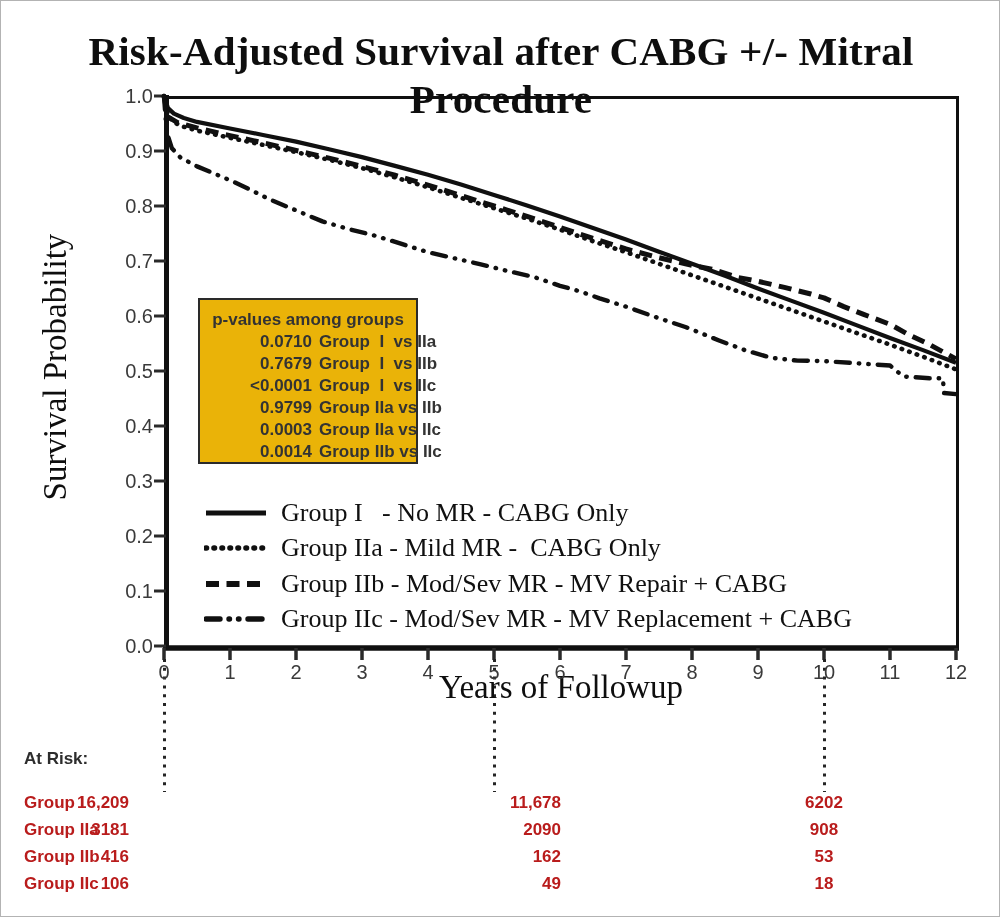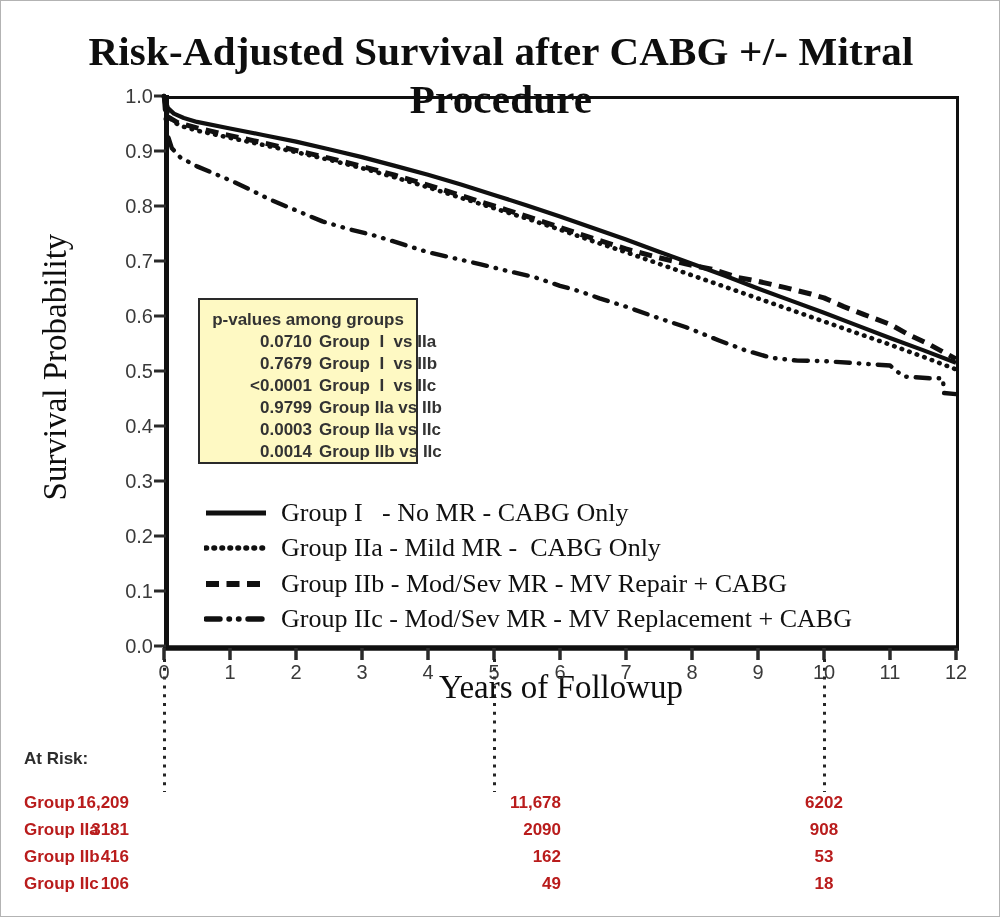--- a/index.html
+++ b/index.html
@@ -11,21 +11,21 @@
          font-family:"Liberation Serif",serif;font-weight:bold;font-size:41px;color:#0e0e0e;
          letter-spacing:0.2px;}
   .ylab{top:345px;left:-113px;width:340px;height:42px;text-align:center;
         transform:rotate(-90deg);font-family:"Liberation Serif",serif;
         font-size:33px;color:#0e0e0e;}
   .xlab{top:668px;left:360px;width:400px;text-align:center;
         font-family:"Liberation Serif",serif;font-size:33px;color:#0e0e0e;}
   .tick{position:absolute;font-size:20px;color:#3a3a3a;}
   .ytick{left:92px;width:60px;text-align:right;}
   .xtick{top:660px;width:40px;text-align:center;}
-  .pbox{left:197px;top:297px;width:220px;height:166px;background:#fef9c3;
+  .pbox{left:197px;top:297px;width:220px;height:166px;background:#eab308;
         border:2px solid #2a2a2a;box-sizing:border-box;padding-top:9px;
         font-size:17px;font-weight:bold;color:#333;line-height:22px;}
   .pbox-title{text-align:center;white-space:pre;}
   .prow{display:flex;white-space:pre;}
   .pval{display:inline-block;width:88px;text-align:right;flex:0 0 88px;padding-left:24px;}
   .ppair{margin-left:7px;}
   .legend{left:0;top:0;}
   .legrow{position:absolute;left:203px;width:700px;height:34px;display:flex;align-items:center;}
   .leg-svg{width:64px;height:16px;flex:0 0 64px;}
   .leg-text{margin-left:13px;font-family:"Liberation Serif",serif;font-size:26px;

